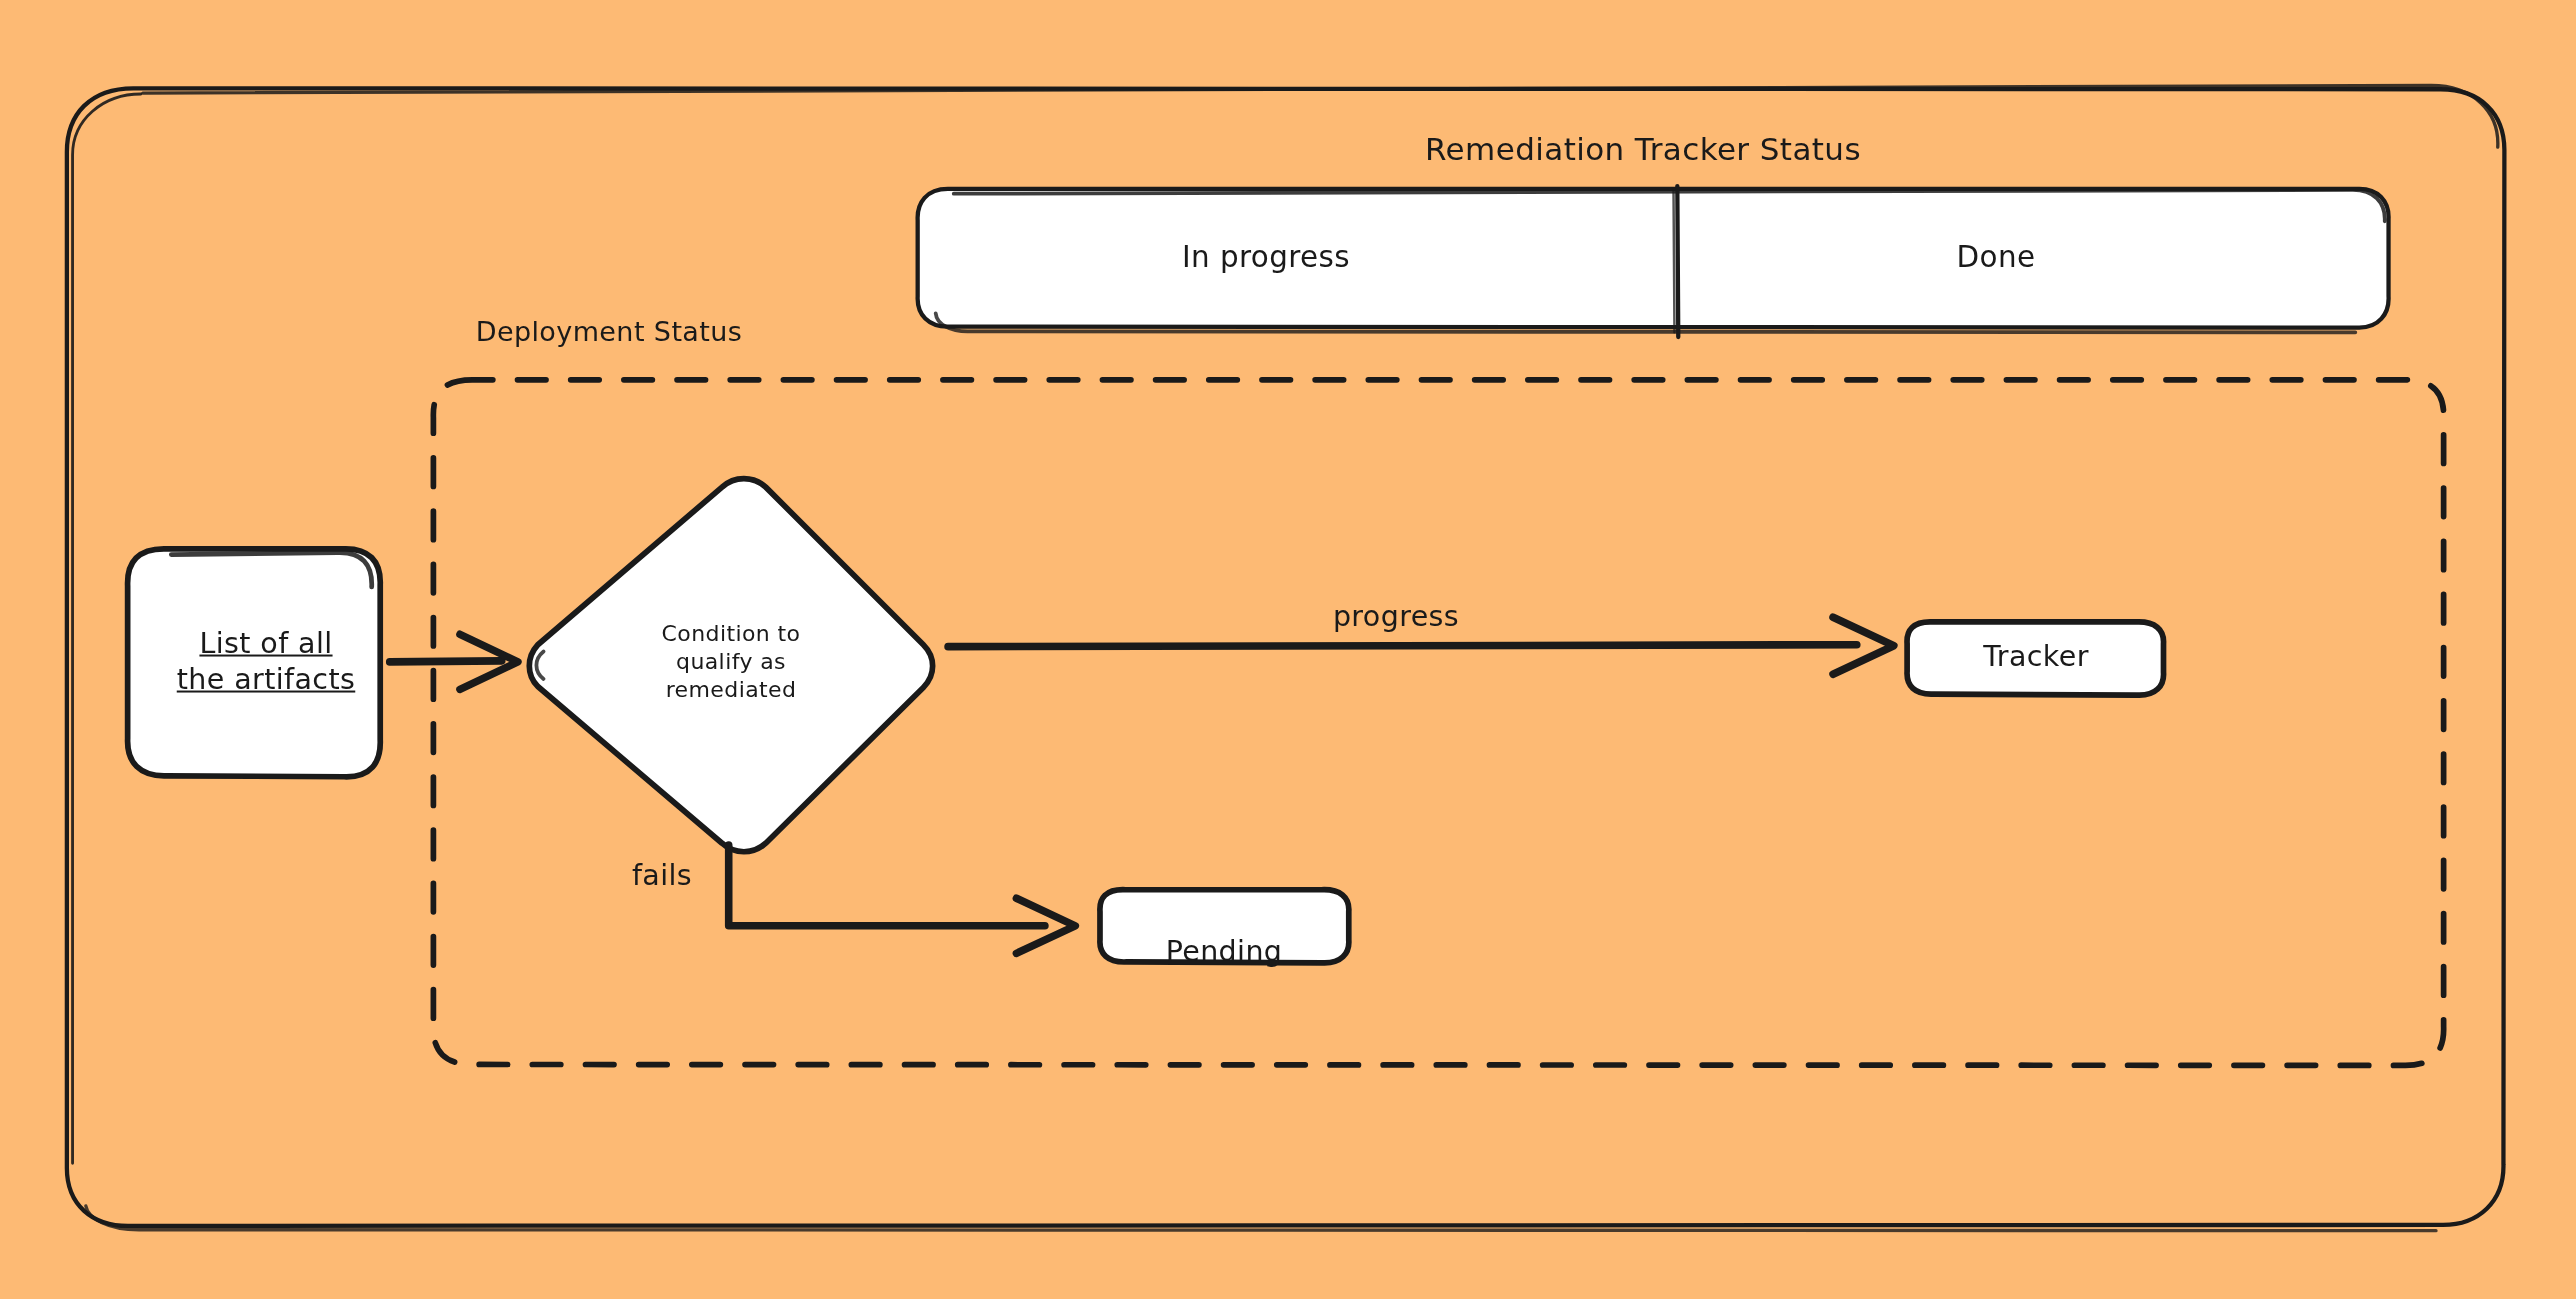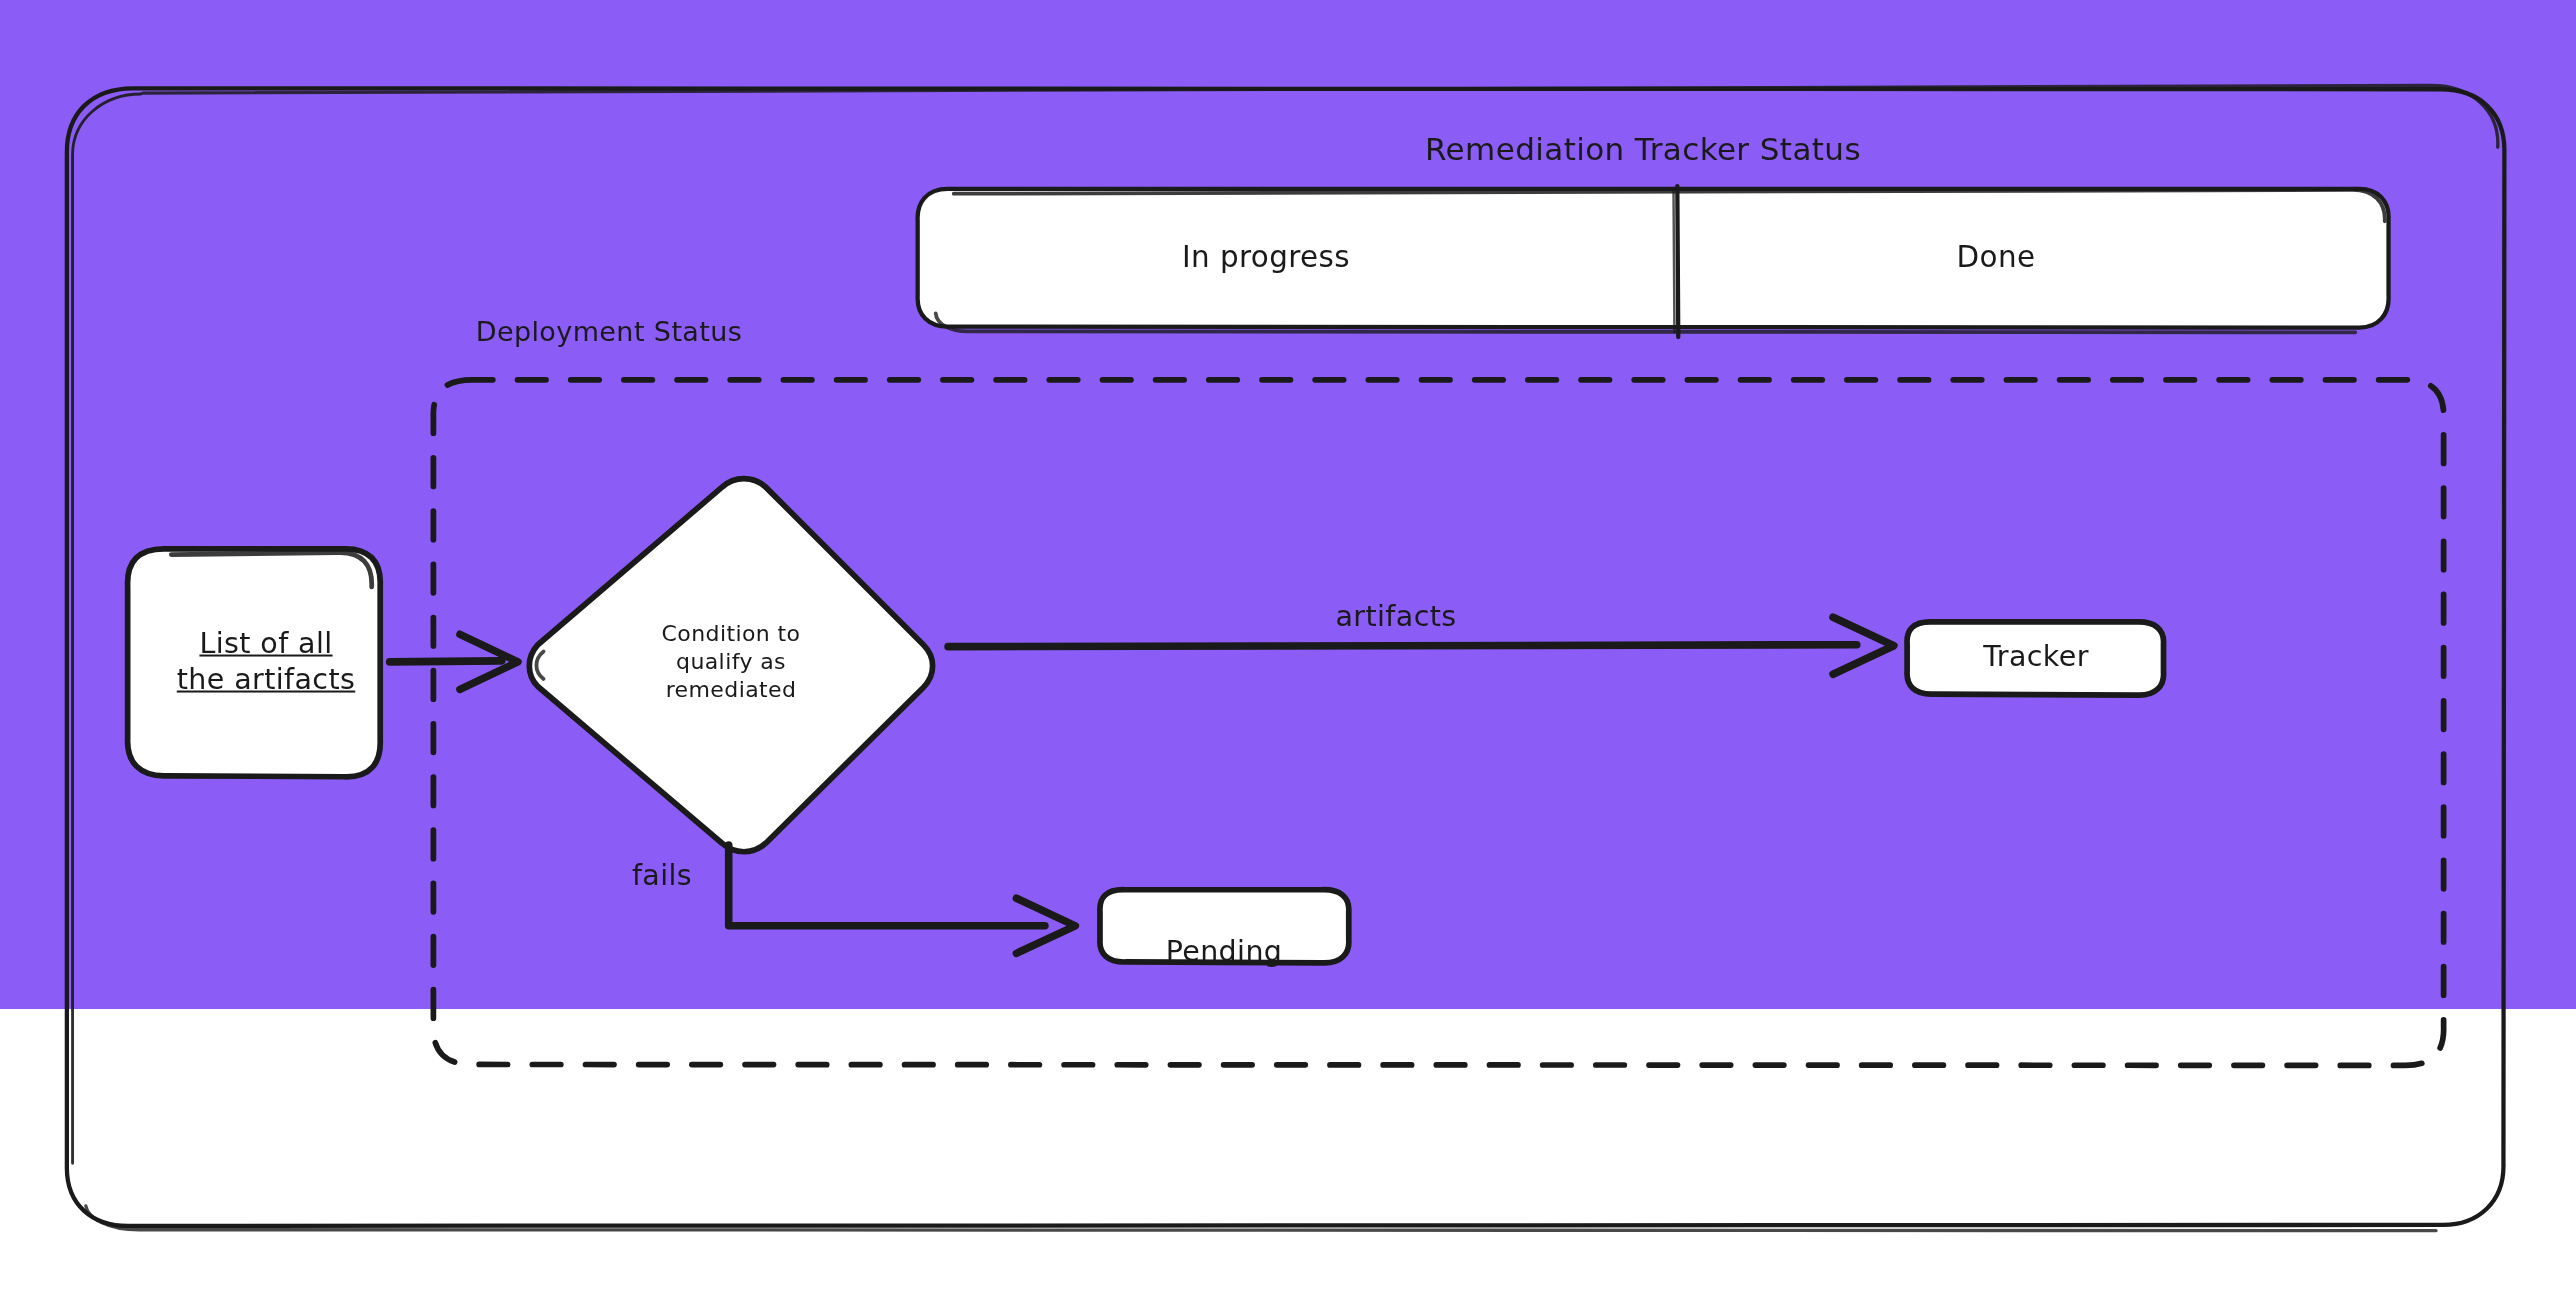--- a/index.html
+++ b/index.html
@@ -10,22 +10,22 @@
   }
   body {
     width: 2576px;
     height: 1299px;
     overflow: hidden;
     font-family: "DejaVu Sans", sans-serif;
   }
   #canvas {
     position: relative;
     width: 2576px;
-    height: 1009px;
-    background: #8b5cf6;
+    height: 1299px;
+    background: #fdba74;
   }
   #sketch {
     position: absolute;
     top: 0;
     left: 0;
     width: 2576px;
     height: 1299px;
   }
   .lbl {
     position: absolute;
@@ -140,18 +140,18 @@
 the artifacts</div>
 
   <div class="lbl lbl-center t-diamond" style="left:731px; top:662px;">Condition to
 qualify as
 remediated</div>
 
   <div class="lbl lbl-center t-node" style="left:2036px; top:657px;">Tracker</div>
 
   <div class="lbl lbl-center t-node" style="left:1224px; top:952px;">Pending</div>
 
-  <div class="lbl lbl-center t-edge" style="left:1396px; top:617px;">artifacts</div>
+  <div class="lbl lbl-center t-edge" style="left:1396px; top:617px;">progress</div>
 
   <div class="lbl lbl-center t-edge" style="left:662px; top:876px;">fails</div>
 
 </div>
 
 
 </body></html>

